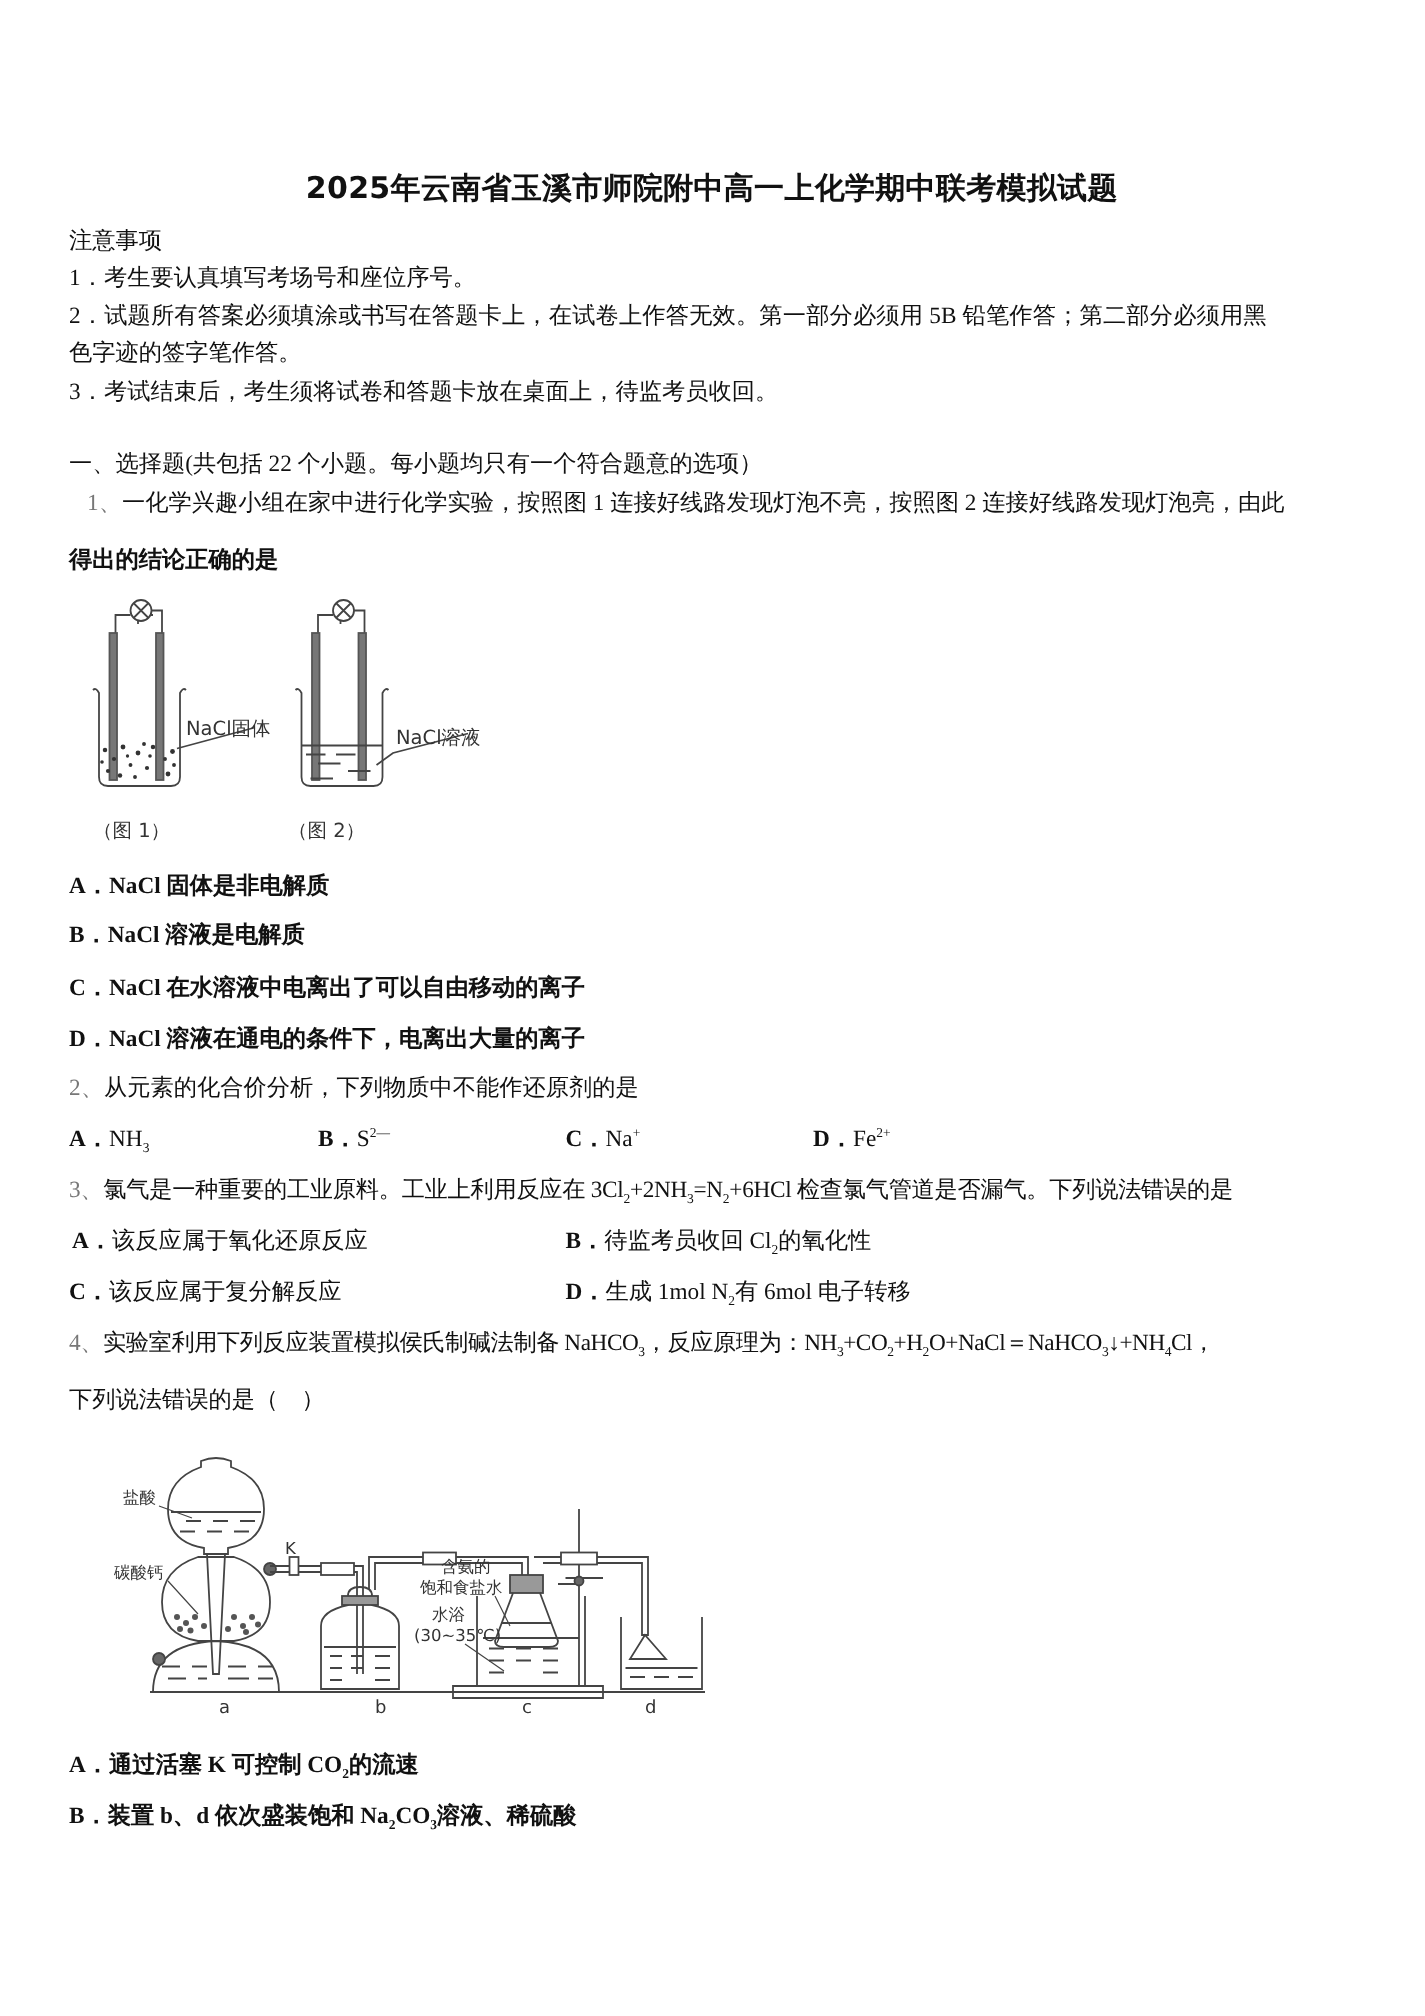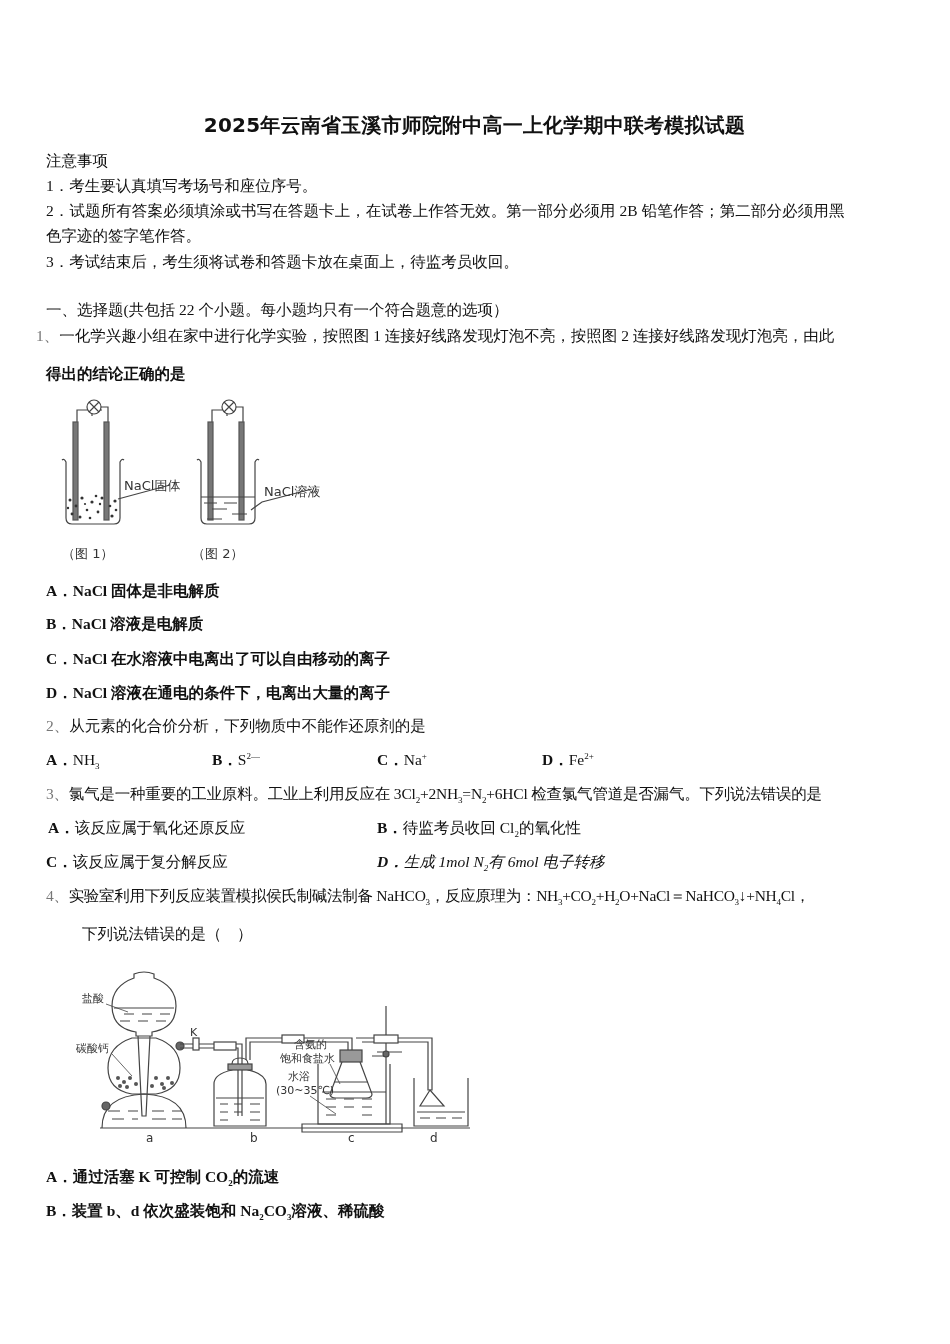--- a/index.html
+++ b/index.html
@@ -22,29 +22,29 @@
   .figlabel { font-size: 13px; font-family: "DejaVu Sans", sans-serif; }
 </style>
 </head>
 <body>
 
 <div class="abs title">2025年云南省玉溪市师院附中高一上化学期中联考模拟试题</div>
 
 <div>
   <div class="abs txt" style="left:46px; top:151px;">注意事项</div>
   <div class="abs txt" style="left:46px; top:176px;">1．考生要认真填写考场号和座位序号。</div>
-  <div class="abs txt" style="left:46px; top:201px; letter-spacing:0.1px;">2．试题所有答案必须填涂或书写在答题卡上，在试卷上作答无效。第一部分必须用 2B 铅笔作答；第二部分必须用黑</div>
+  <div class="abs txt" style="left:46px; top:201px; letter-spacing:0.1px;">2．试题所有答案必须填涂或书写在答题卡上，在试卷上作答无效。第一部分必须用 5B 铅笔作答；第二部分必须用黑</div>
   <div class="abs txt" style="left:46px; top:226px;">色字迹的签字笔作答。</div>
   <div class="abs txt" style="left:46px; top:252px;">3．考试结束后，考生须将试卷和答题卡放在桌面上，待监考员收回。</div>
 </div>
 
 <div class="abs txt" style="left:46px; top:300px;">一、选择题(共包括 22 个小题。每小题均只有一个符合题意的选项）</div>
 
 <div>
-  <div class="abs txt" style="left:36px; top:326px;">
+  <div class="abs txt" style="left:58px; top:326px;">
     <span class="qnum">1、</span><span>一化学兴趣小组在家中进行化学实验，按照图 1 连接好线路发现灯泡不亮，按照图 2 连接好线路发现灯泡亮，由此</span>
   </div>
   <div class="abs txt" style="left:46px; top:364px;font-weight:bold;">得出的结论正确的是</div>
 
   <div class="fig" style="left:52px; top:392px;">
     <svg width="290" height="175" viewBox="0 0 290 175">
       <g stroke="#444" fill="none" stroke-width="1.2">
 
         <path d="M25 30 V18 H35 M40 12 V24 M44 15 V21 M44 18 H50"></path>
         <circle cx="42" cy="15" r="0"></circle>
@@ -135,30 +135,30 @@
   </div>
   <div class="abs txt" style="left:48px; top:818px;">
     <span class="bold">A．</span><span>该反应属于氧化还原反应</span>
   </div>
   <div class="abs txt" style="left:377px; top:818px;">
     <span class="bold">B．</span><span>待监考员收回 Cl</span><sub>2</sub><span>的氧化性</span>
   </div>
   <div class="abs txt" style="left:46px; top:852px;">
     <span class="bold">C．</span><span>该反应属于复分解反应</span>
   </div>
-  <div class="abs txt" style="left:377px; top:852px;font-style:italic;">
+  <div class="abs txt" style="left:377px; top:852px;">
     <span class="bold">D．</span><span>生成 1mol N</span><sub>2</sub><span>有 6mol 电子转移</span>
   </div>
 </div>
 
 <div>
   <div class="abs txt" style="left:46px; top:886px; letter-spacing:-0.3px;">
     <span class="qnum">4、</span><span>实验室利用下列反应装置模拟侯氏制碱法制备 NaHCO</span><sub>3</sub><span>，反应原理为：NH</span><sub>3</sub><span>+CO</span><sub>2</sub><span>+H</span><sub>2</sub><span>O+NaCl＝NaHCO</span><sub>3</sub><span>↓+NH</span><sub>4</sub><span>Cl，</span>
   </div>
-  <div class="abs txt" style="left:46px; top:924px;margin-left:36px;">下列说法错误的是（　）</div>
+  <div class="abs txt" style="left:46px; top:924px;">下列说法错误的是（　）</div>
 
   <div class="fig" style="left:72px; top:966px;">
     <svg width="405" height="182" viewBox="0 0 405 182">
       <g stroke="#444" fill="none" stroke-width="1.2">
 
         <path d="M28 162 H398"></path>
 
         <path d="M62 8 Q72 4 82 8 V12 Q104 20 104 40 Q104 62 80 66 V70 H64 V66 Q40 62 40 40 Q40 20 62 12 Z"></path>
         <path d="M42 42 H102 M52 48 H62 M70 48 H80 M88 48 H98 M48 55 H58 M66 55 H76 M84 55 H94"></path>
 

